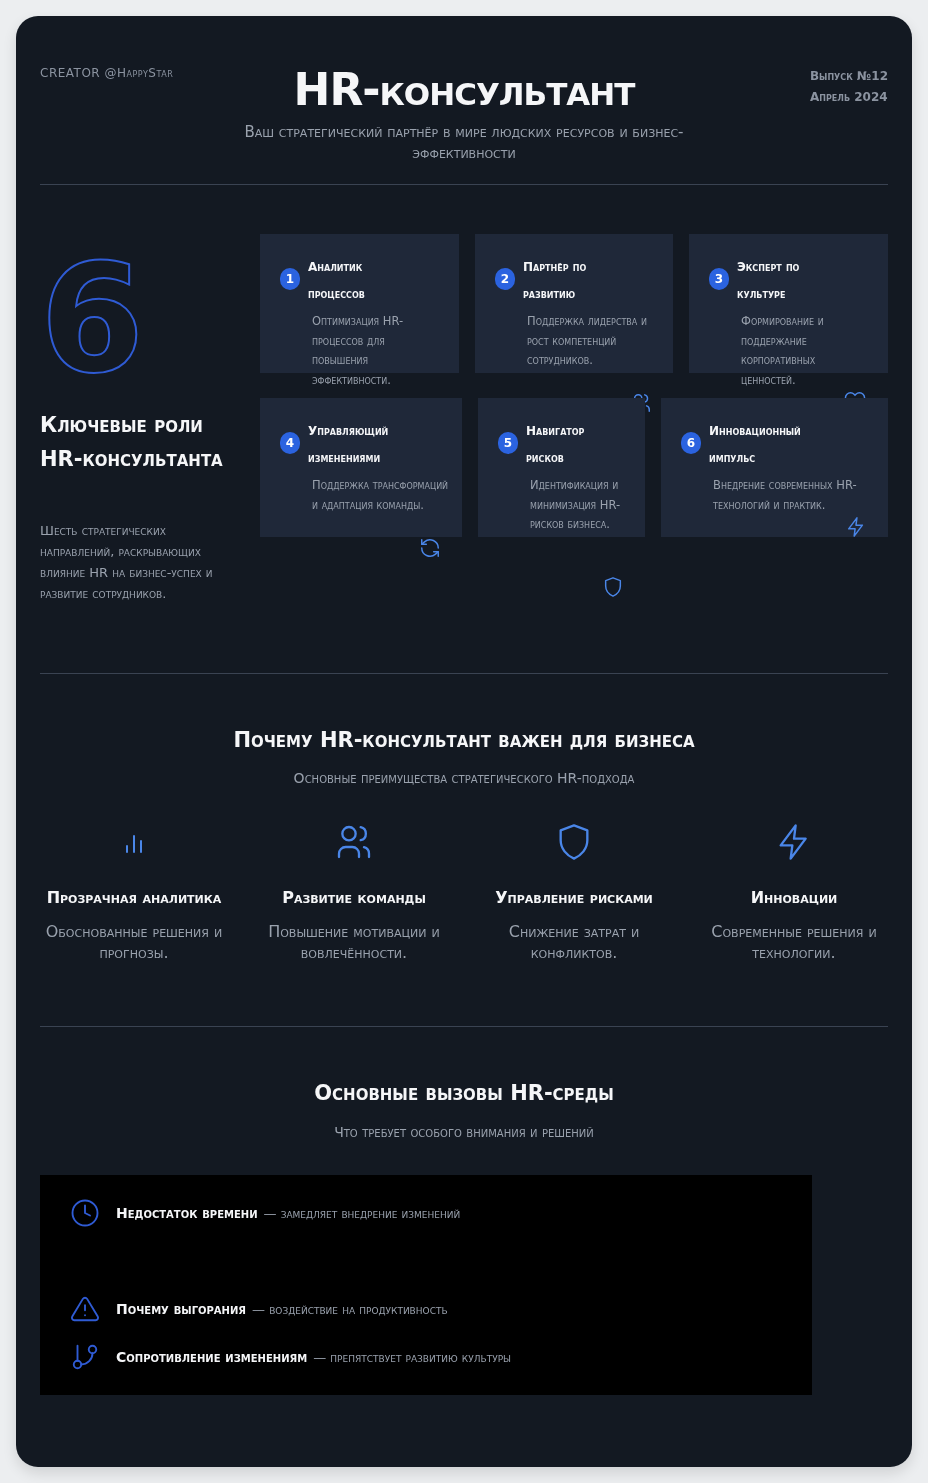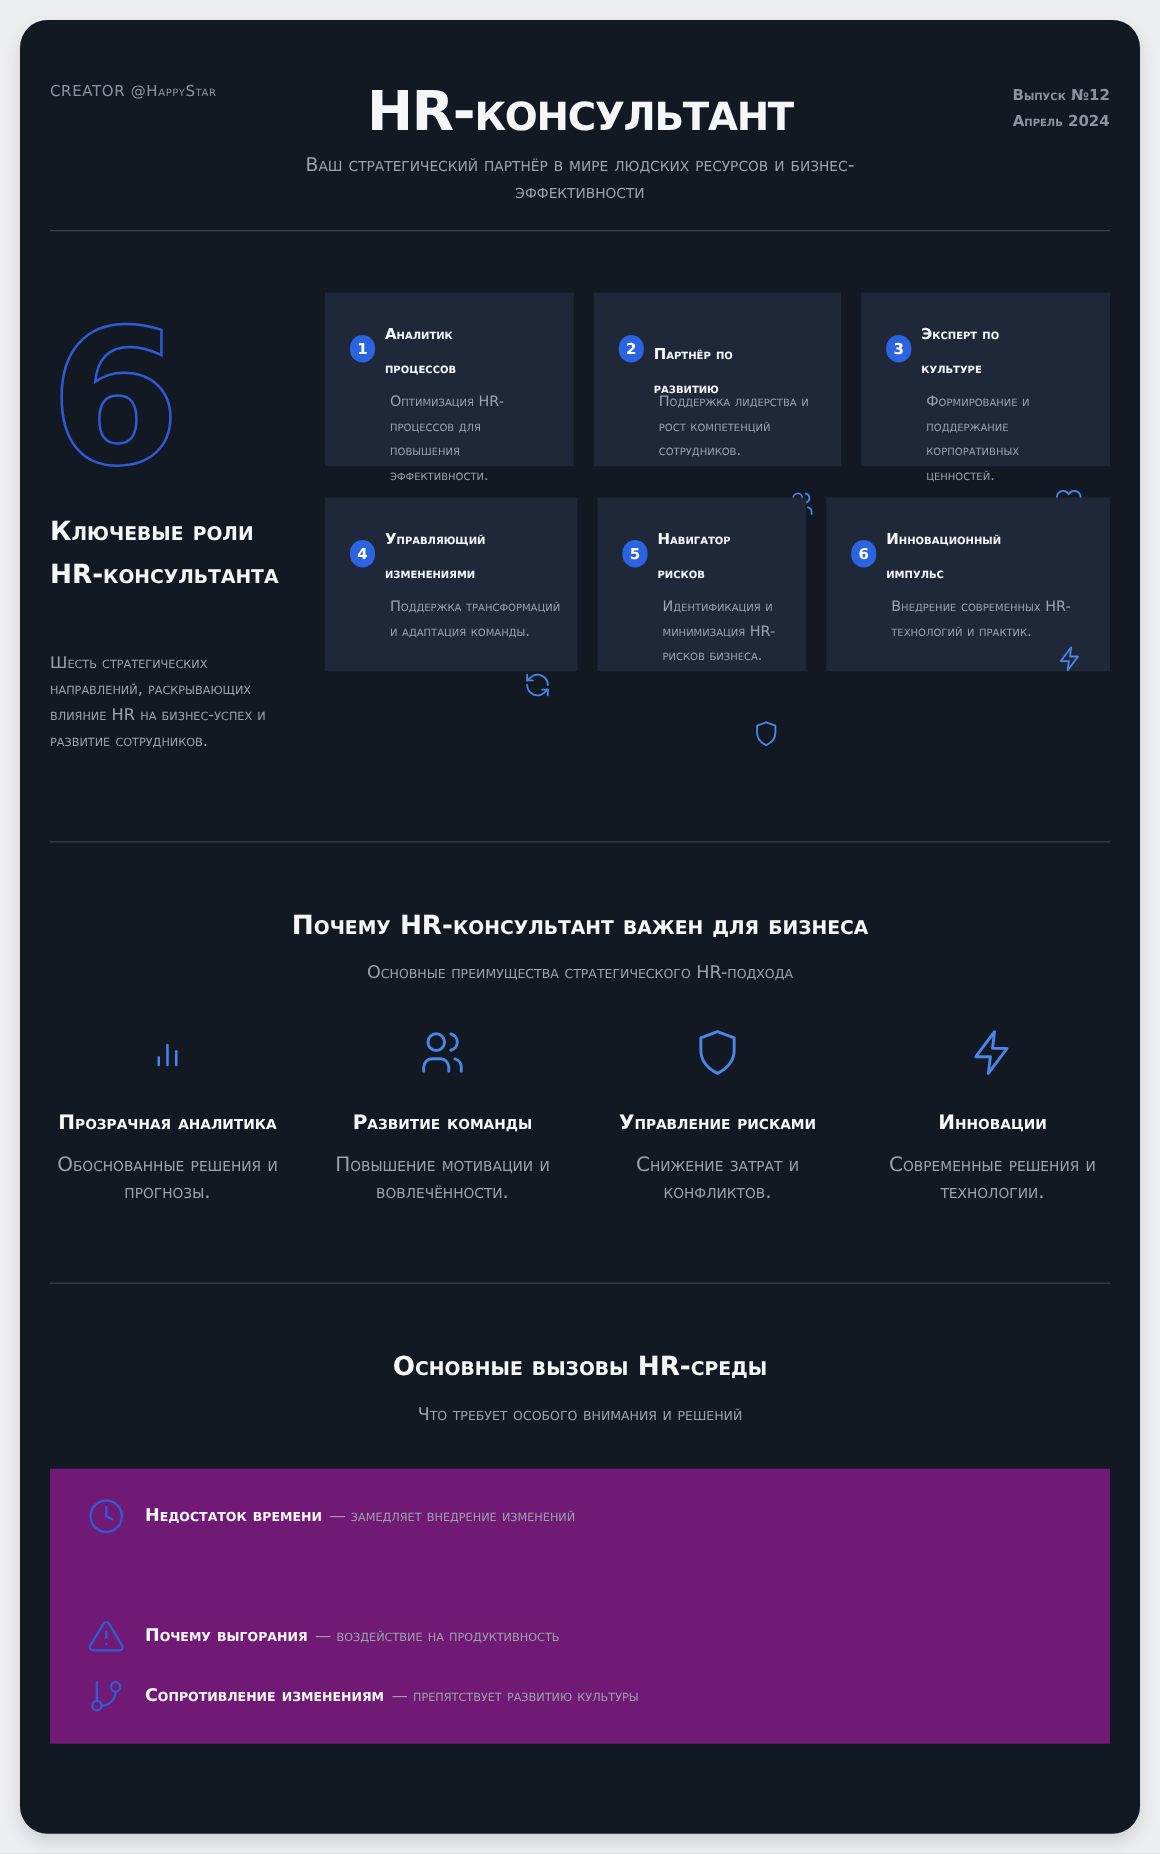--- a/index.html
+++ b/index.html
@@ -4,21 +4,21 @@
 <style>
   * { box-sizing: border-box; margin: 0; padding: 0; }
   html, body { width: 928px; height: 1483px; background: #eceef0; }
   body { font-family: "DejaVu Sans", sans-serif; color: #fff; position: relative; }
   .card {
     position: absolute; left: 16px; top: 16px; width: 896px; height: 1451px;
     background: #131922; border-radius: 22px;
     box-shadow: 0 6px 14px rgba(0,0,0,0.12);
   }
   .creator { position: absolute; left: 24px; top: 50px; font-size: 12px; color: #8b93a0; letter-spacing: 0.5px; font-variant: small-caps; }
-  .issue { position: absolute; right: 24px; top: 50px; text-align: center; font-size: 12px; color: #8b93a0; line-height: 21px; font-variant: small-caps; font-weight: bold; }
+  .issue { position: absolute; right: 24px; top: 50px; text-align: left; font-size: 12px; color: #8b93a0; line-height: 21px; font-variant: small-caps; font-weight: bold; }
   .title { position: absolute; left: 0; right: 0; top: 48px; text-align: center; font-size: 44px; font-weight: bold; font-variant: small-caps; letter-spacing: -1px; color: #f5f6f8; }
   .subtitle { position: absolute; left: 200px; right: 200px; top: 106px; text-align: center; font-size: 15px; line-height: 21px; color: #9aa2ae; font-variant: small-caps; }
   .hr { position: absolute; left: 24px; right: 24px; height: 1px; background: #3a4352; }
 
   .big6 { position: absolute; left: 24px; top: 228px; font-size: 150px; font-weight: bold; line-height: 150px; color: transparent; -webkit-text-stroke: 2px #2f5bd4; font-family: "DejaVu Sans", sans-serif; }
   .roles-title { position: absolute; left: 24px; top: 392px; width: 200px; font-size: 21px; line-height: 34px; font-weight: bold; font-variant: small-caps; color: #f5f6f8; }
   .roles-desc { position: absolute; left: 24px; top: 504px; width: 200px; font-size: 13px; line-height: 21px; color: #9aa2ae; font-variant: small-caps; }
 
   .role { position: absolute; background: #1f2839; }
   .role .badge { position: absolute; width: 20px; height: 22px; border-radius: 10px; background: #2b63e0; color: #fff; font-size: 12px; font-weight: bold; text-align: center; line-height: 22px; }
@@ -27,21 +27,21 @@
   .role-icon { position: absolute; width: 22px; height: 22px; }
 
   .sec-title { position: absolute; left: 0; right: 0; text-align: center; font-size: 21px; font-weight: bold; font-variant: small-caps; color: #f5f6f8; }
   .sec-sub { position: absolute; left: 0; right: 0; text-align: center; font-size: 14px; color: #9aa2ae; font-variant: small-caps; }
 
   .benefit { position: absolute; top: 806px; width: 200px; text-align: center; }
   .benefit .bi { width: 40px; height: 40px; margin: 0 auto; display: block; }
   .benefit .bt { margin-top: 22px; font-size: 16px; line-height: 27px; font-weight: bold; font-variant: small-caps; color: #f5f6f8; }
   .benefit .bd { margin-top: 10px; font-size: 16px; line-height: 21px; color: #9aa2ae; font-variant: small-caps; padding: 0 10px; }
 
-  .challenges { position: absolute; left: 24px; top: 1159px; width: 848px; height: 220px; background: #701a75; }
+  .challenges { position: absolute; left: 24px; top: 1159px; width: 772px; height: 220px; background: #000000; }
   .ch { position: absolute; left: 30px; height: 30px; display: flex; align-items: center; }
   .ch svg { width: 30px; height: 30px; margin-right: 16px; flex: none; }
   .ch .cb { font-size: 14px; font-weight: bold; font-variant: small-caps; color: #f5f6f8; white-space: nowrap; }
   .ch .cd { font-size: 13px; color: #9aa2ae; font-variant: small-caps; white-space: nowrap; margin-left: 6px; }
 </style>
 </head>
 <body>
 
 <div class="card">
 
@@ -62,21 +62,21 @@
     <div class="badge" style="left:20px; top:34px;">1</div>
     <div class="rt" style="left:48px; top:20px;">
         <div>Аналитик</div>
         <div>процессов</div>
       </div>
     <div class="rd" style="left:52px; top:78px; width:130px;">Оптимизация HR-процессов для повышения эффективности.</div>
   </div>
 
   <div class="role" style="left:459px; top:218px; width:198px; height:139px;">
     <div class="badge" style="left:20px; top:34px;">2</div>
-    <div class="rt" style="left:48px; top:20px;margin-top:16px;">
+    <div class="rt" style="left:48px; top:20px;">
         <div>Партнёр по</div>
         <div>развитию</div>
       </div>
     <div class="rd" style="left:52px; top:78px; width:120px;">Поддержка лидерства и рост компетенций сотрудников.</div>
   </div>
   <svg class="role-icon" style="left:614px; top:376px;" viewBox="0 0 24 24" fill="none" stroke="#4a86e8" stroke-width="1.6" stroke-linecap="round">
       <circle cx="9" cy="7" r="4"></circle>
       <path d="M3 21v-2a4 4 0 0 1 4-4h4a4 4 0 0 1 4 4v2"></path>
       <path d="M16 3.1a4 4 0 0 1 0 7.8"></path>
       <path d="M21 21v-2a4 4 0 0 0-3-3.9"></path>

